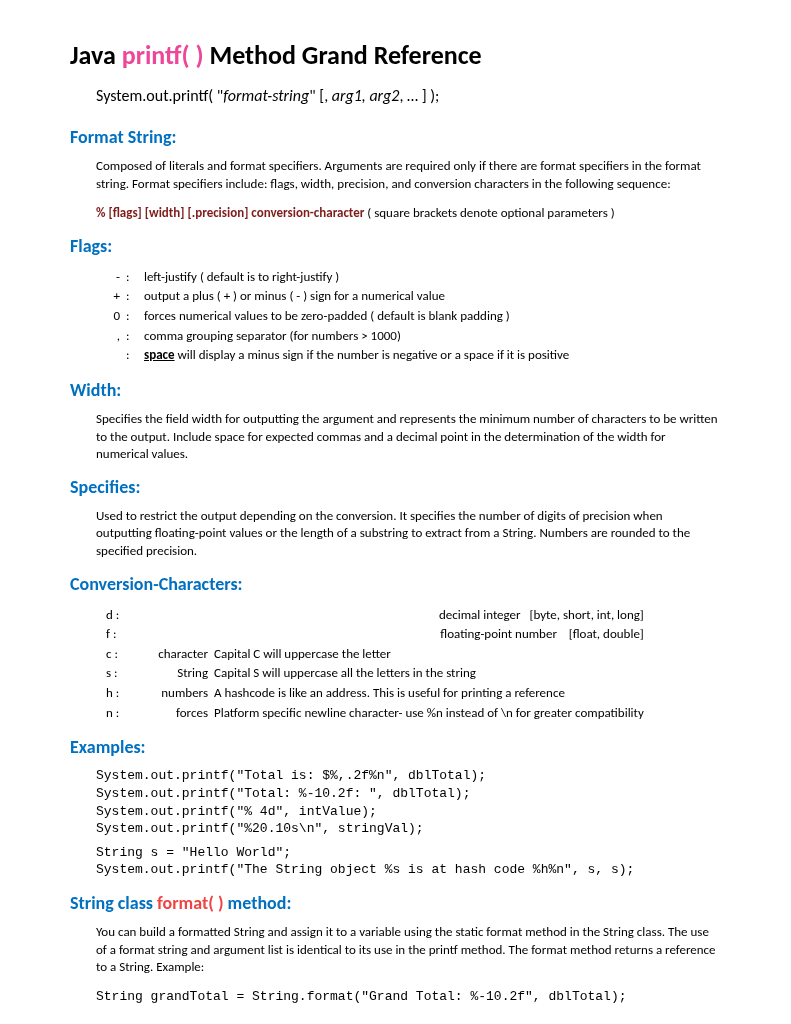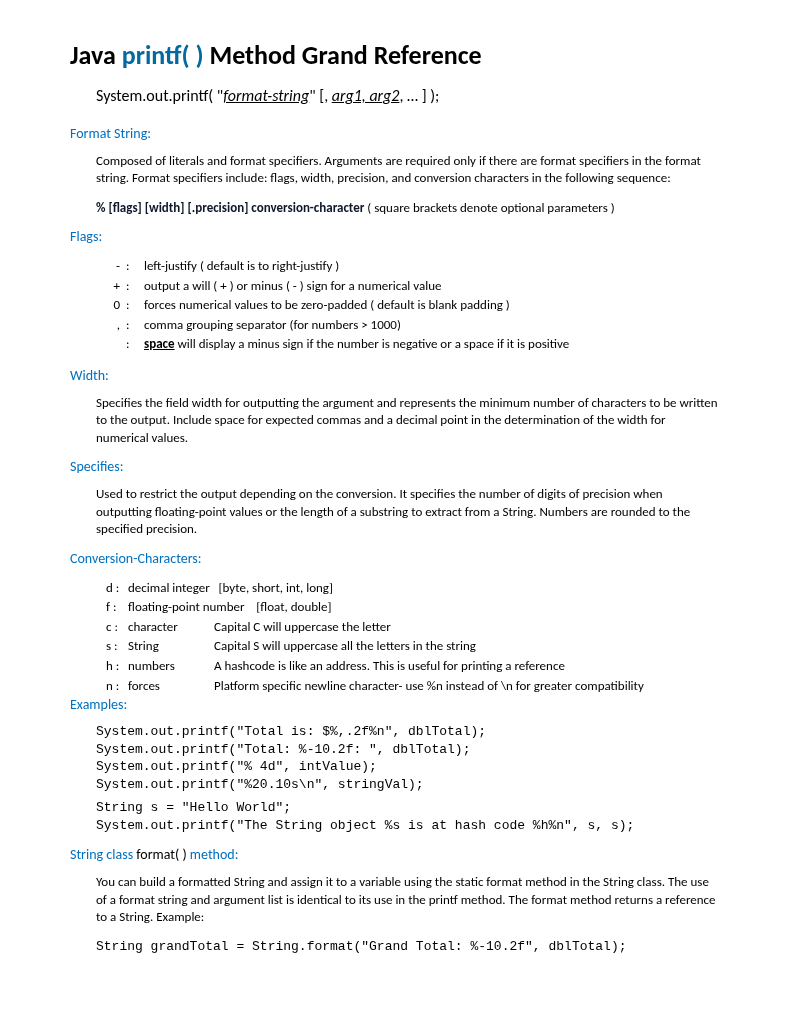--- a/index.html
+++ b/index.html
@@ -7,34 +7,34 @@
     background:#fff;
     margin:0;
     padding:38px 70px 40px 70px;
     width:791px;
     box-sizing:border-box;
     color:#000;
     font-size:13px;
     line-height:1.35;
   }
   h1{font-size:26px;font-weight:700;margin:0 0 12px 0;}
-  h1 .red{color:#0369a1;}
+  h1 .red{color:#ec4899;}
   .syntax{font-size:16px;margin:0 0 18px 26px;}
-  .syntax .ital{font-style:italic;text-decoration:underline;}
-  .section-head{color:#0070c0;font-weight:400;margin:6px 0 8px 0;font-size:14px;}
+  .syntax .ital{font-style:italic;}
+  .section-head{color:#0070c0;font-weight:700;margin:6px 0 8px 0;font-size:18px;}
   .para{margin:0 0 12px 26px;}
-  .red-bold{color:#0f172a;font-weight:700;}
+  .red-bold{color:#7f1d1d;font-weight:700;}
   .flag-table{margin-left:34px;}
   .flag-table td{vertical-align:top;padding:0 4px 0 0;}
   .flag-table td:first-child{text-align:right;min-width:14px;}
   .flag-table td:nth-child(2){width:12px;}
   .conv-table{margin-left:34px;}
   .conv-table td{vertical-align:top;padding:0 4px 0 0;}
   .conv-table td:nth-child(1){min-width:16px;}
-  .conv-table td:nth-child(2){width:80px;}
+  .conv-table td:nth-child(2){width:80px;text-align:right;}
   .code-block{font-family:"Courier New",monospace;font-size:13px;margin:0 0 4px 26px;white-space:pre;}
   .underline{text-decoration:underline;font-weight:bold;}
 </style>
 </head>
 <body>
 
 <h1>
   <span>Java </span><span class="red">printf( )</span><span> Method Grand Reference</span>
 </h1>
 
@@ -52,21 +52,21 @@
 <table class="flag-table">
   <tbody>
       <tr>
         <td>-</td>
         <td>:</td>
         <td>left-justify ( default is to right-justify )</td>
       </tr>
   <tr>
         <td>+</td>
         <td>:</td>
-        <td>output a will ( + ) or minus ( - ) sign for a numerical value</td>
+        <td>output a plus ( + ) or minus ( - ) sign for a numerical value</td>
       </tr>
   <tr>
         <td>0</td>
         <td>:</td>
         <td>forces numerical values to be zero-padded ( default is blank padding )</td>
       </tr>
   <tr>
         <td>,</td>
         <td>:</td>
         <td>comma grouping separator (for numbers &gt; 1000)</td>
@@ -112,25 +112,25 @@
         <td>A hashcode is like an address. This is useful for printing  a reference</td>
       </tr>
   <tr>
         <td>n  :</td>
         <td>forces</td>
         <td>Platform specific newline character- use %n instead of \n for greater compatibility</td>
       </tr>
 </tbody>
   </table>
 
-<div class="section-head" style="margin-top:0">Examples:</div>
+<div class="section-head" style="margin-top:12px">Examples:</div>
 <div class="code-block">System.out.printf("Total is: $%,.2f%n", dblTotal);
 System.out.printf("Total: %-10.2f: ", dblTotal);
 System.out.printf("% 4d", intValue);
 System.out.printf("%20.10s\n", stringVal);</div>
 <div class="code-block" style="margin-top:6px">String s = "Hello World";
 System.out.printf("The String object %s is at hash code %h%n", s, s);</div>
 
 <div class="section-head" style="margin-top:12px">
-  <span>String class </span><span style="color:#000000">format( )</span><span> method:</span>
+  <span>String class </span><span style="color:#ef4444">format( )</span><span> method:</span>
 </div>
 <div class="para">You can build a formatted String and assign it to a variable using the static format method in the String class. The use of a format string and argument list is identical to its use in the printf method. The format method returns a reference to a String. Example:</div>
 <div class="code-block">String grandTotal = String.format("Grand Total: %-10.2f", dblTotal);</div>
 
 </body></html>

